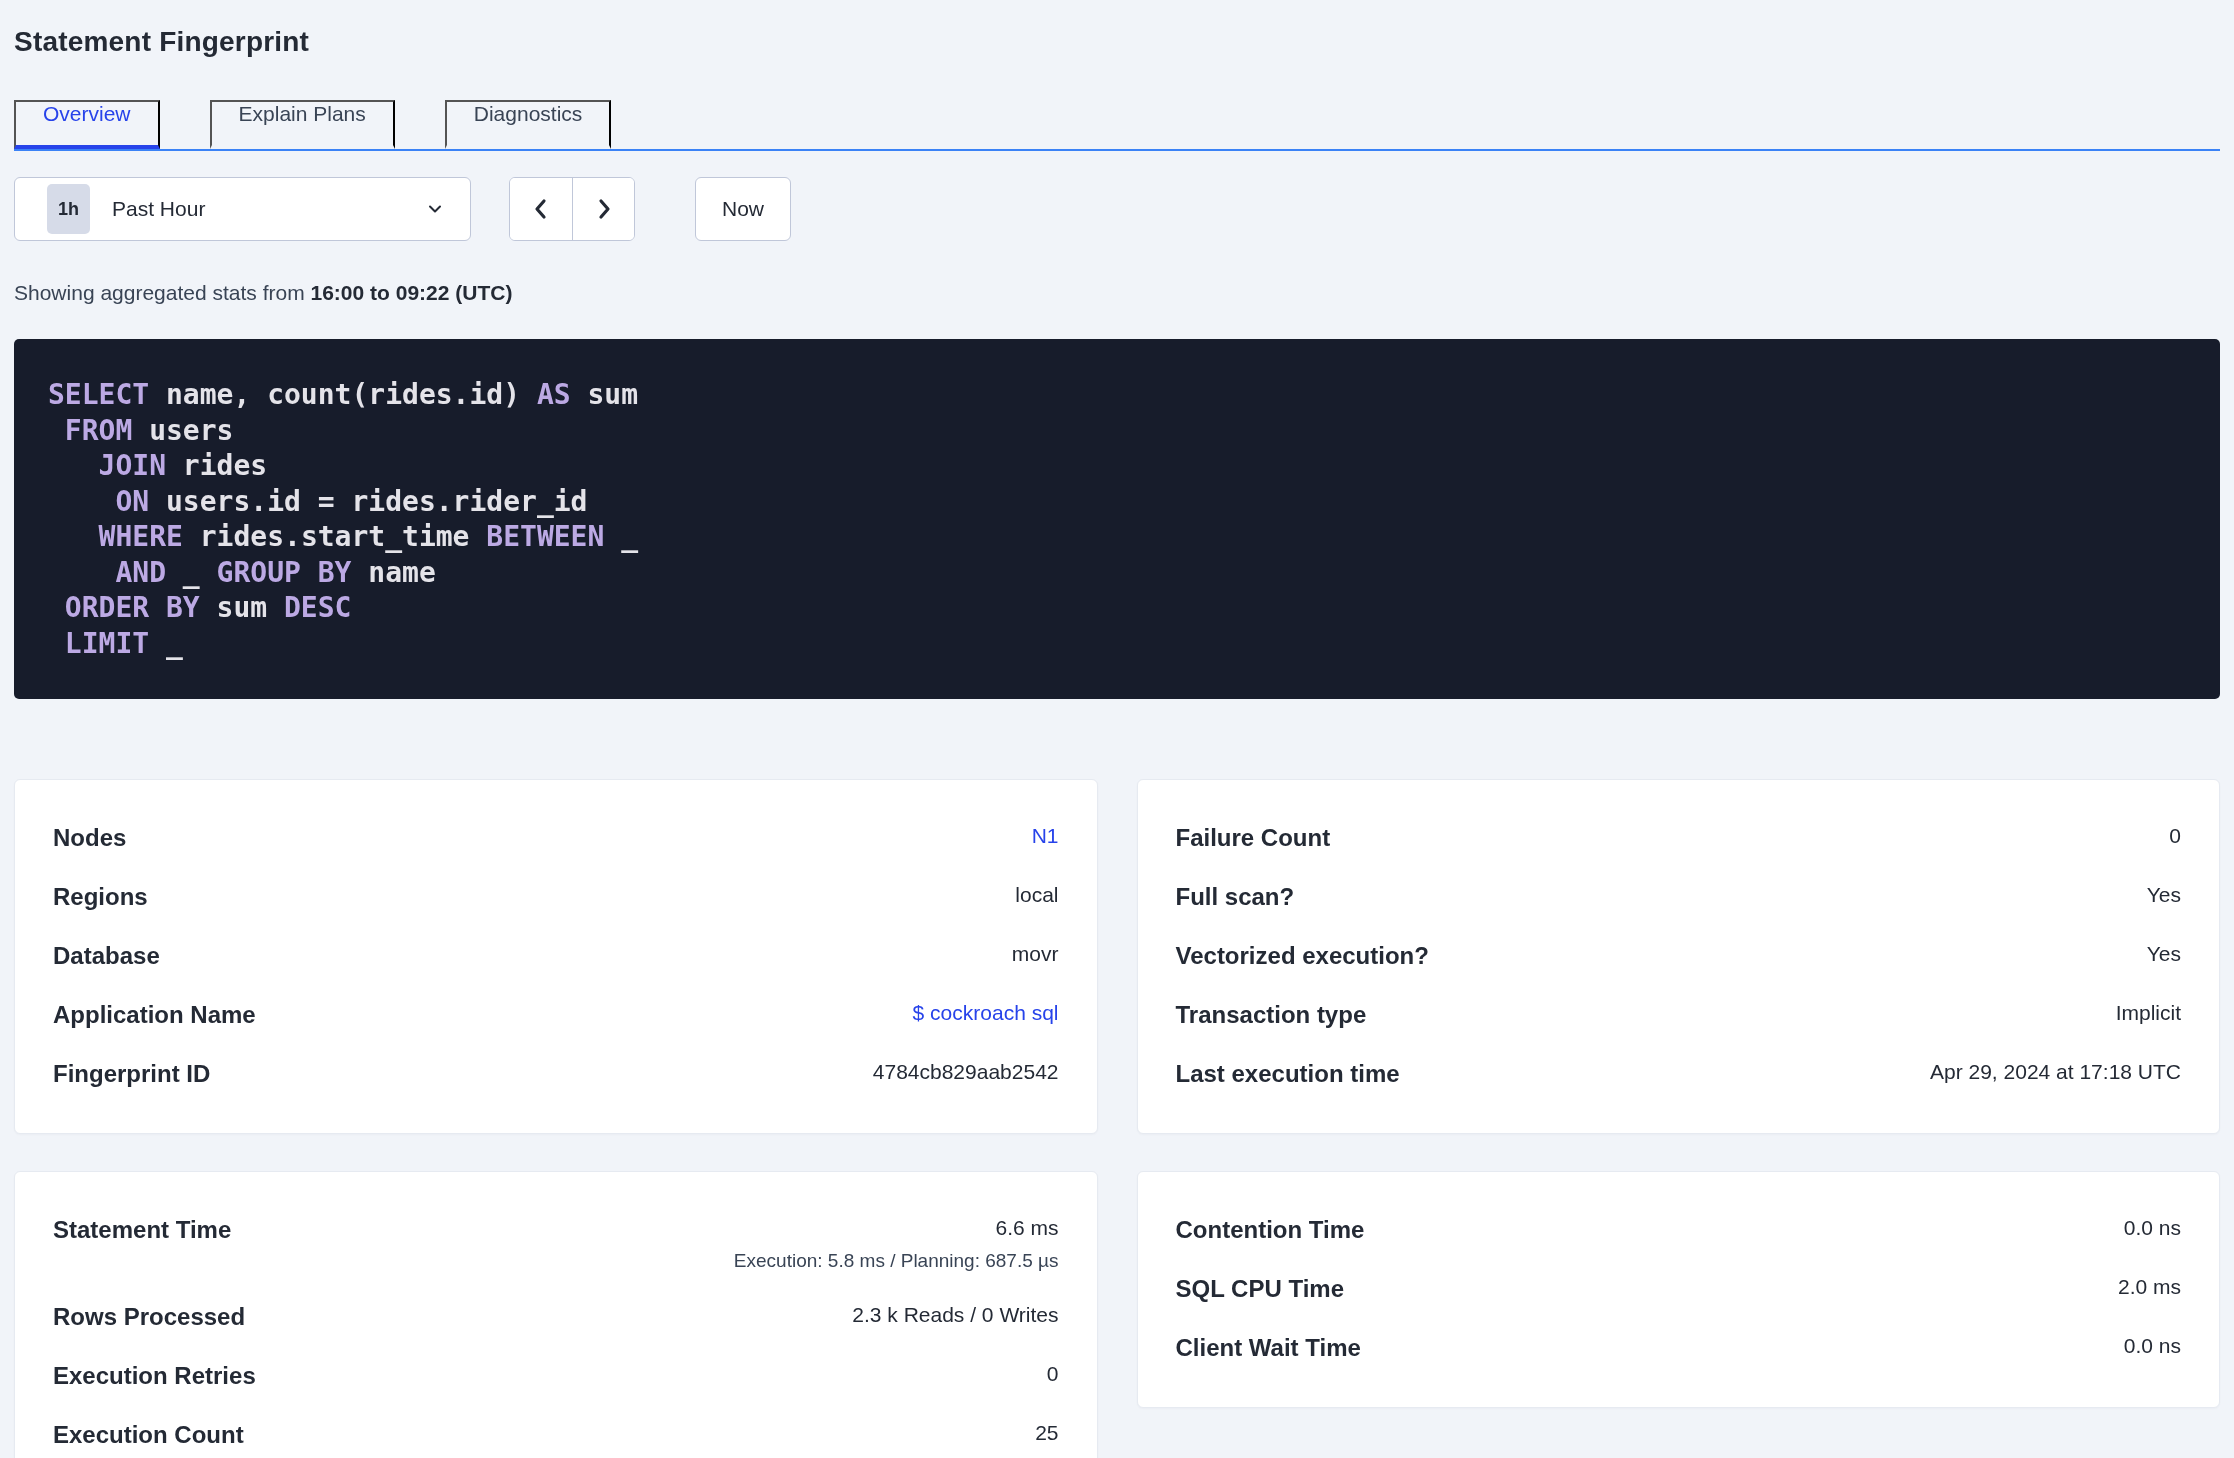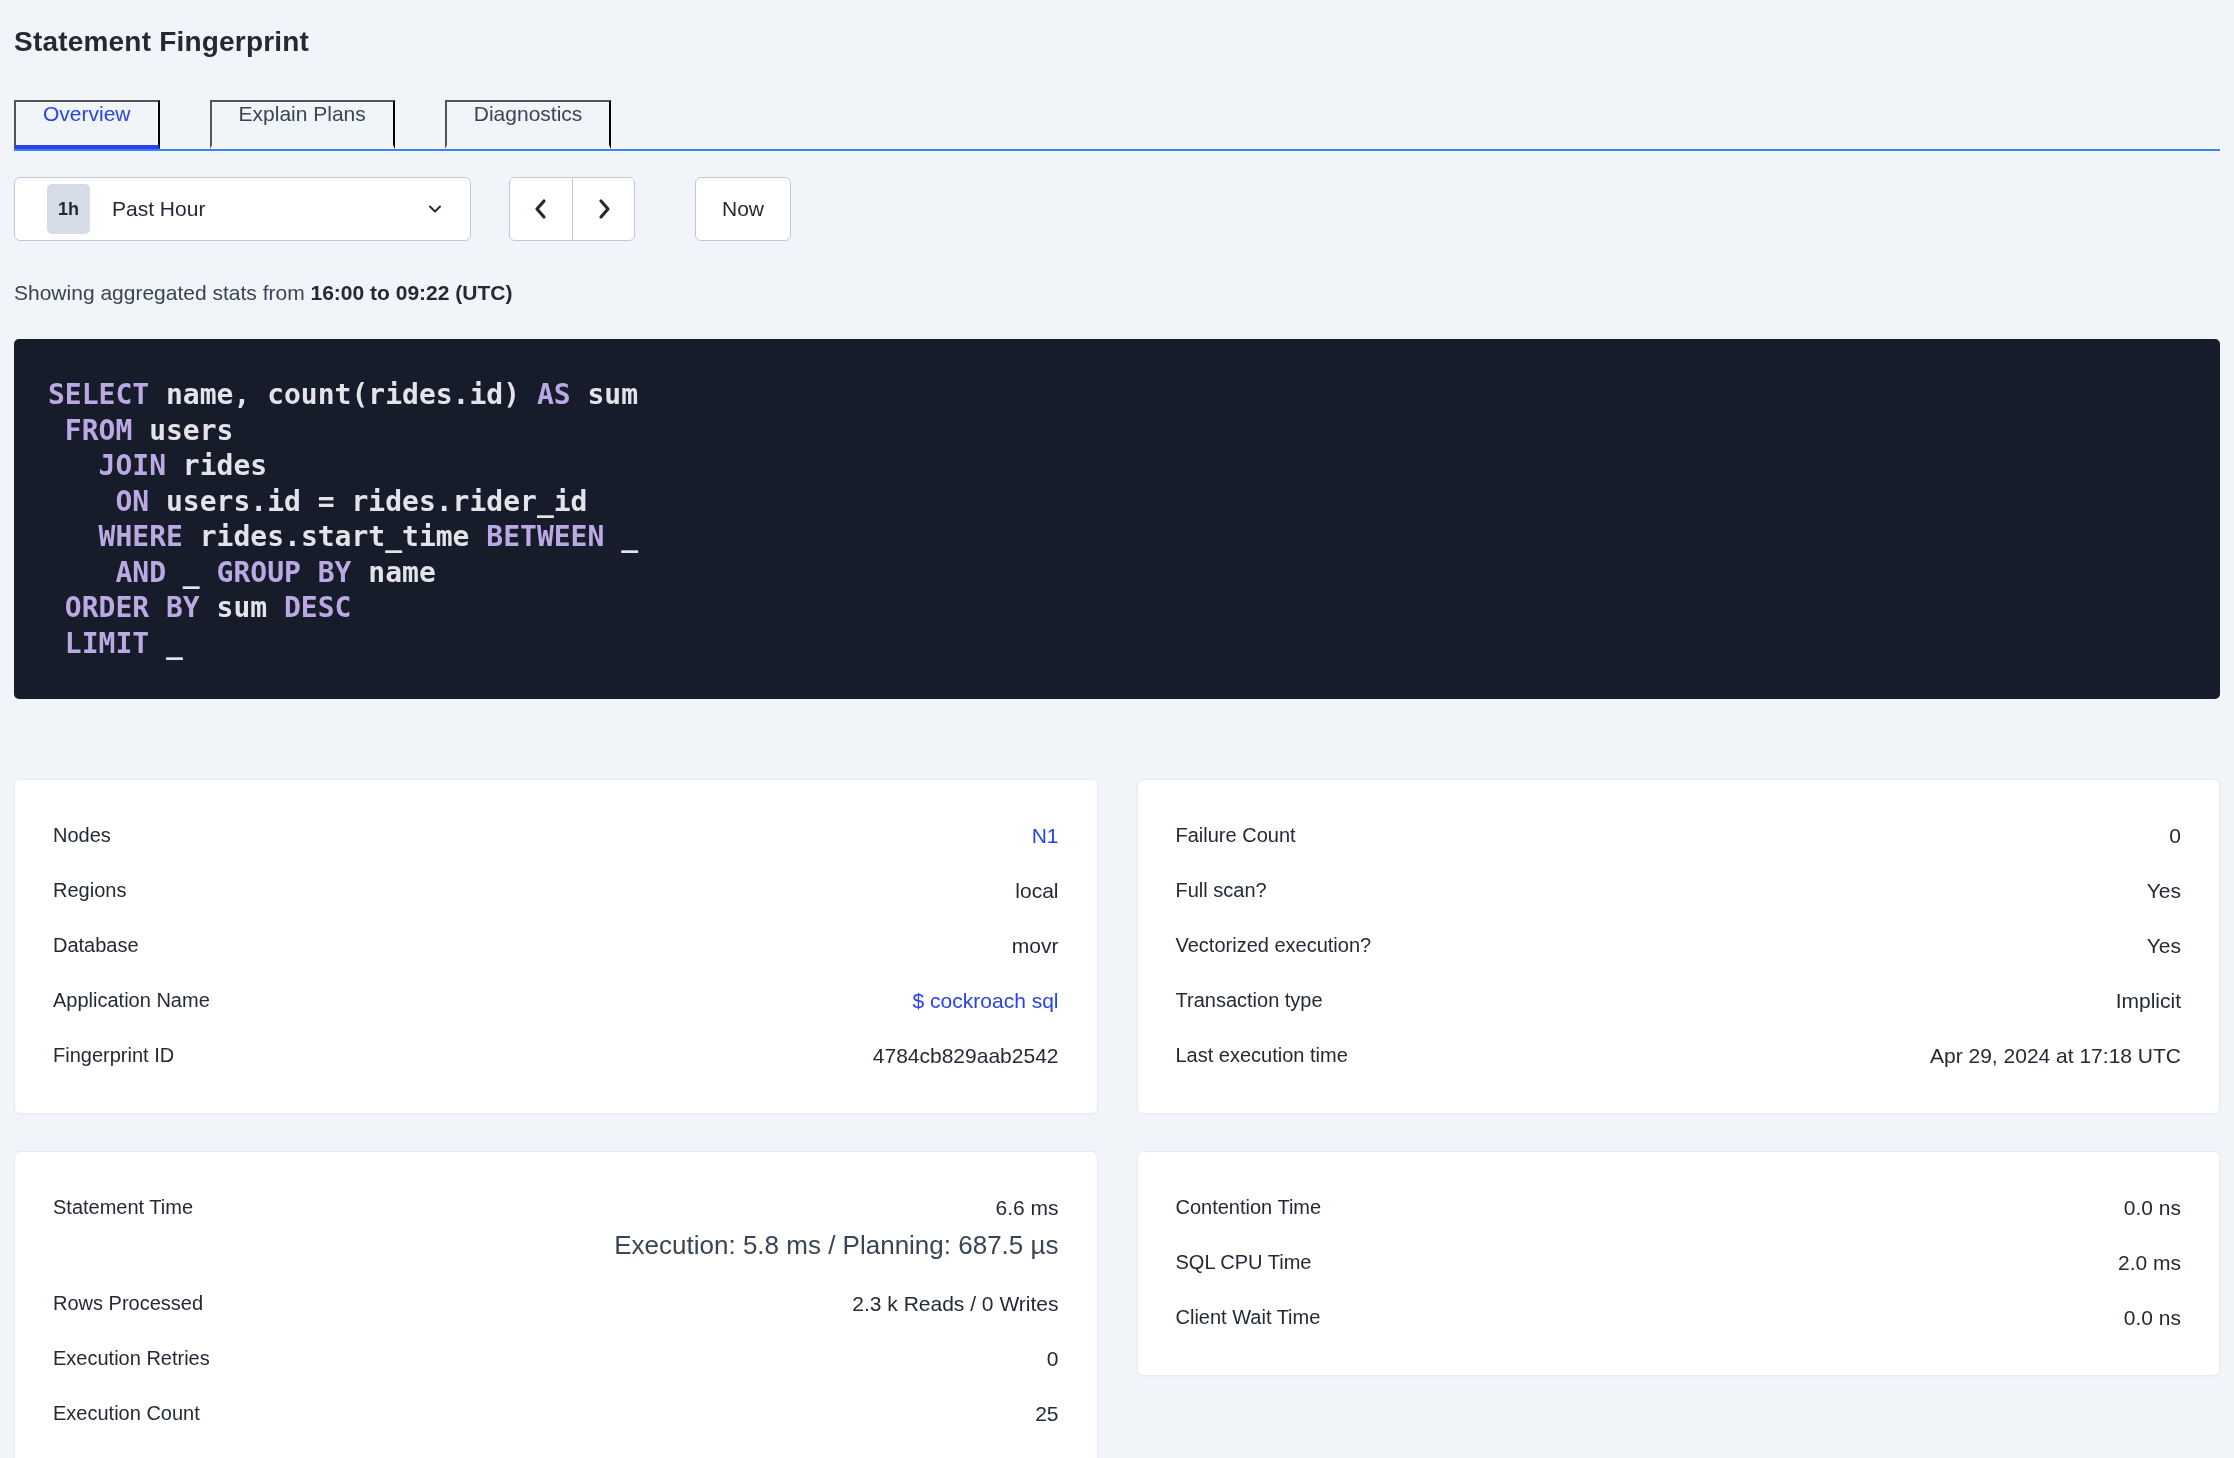--- a/index.html
+++ b/index.html
@@ -143,35 +143,35 @@
     padding: 44px 38px 14px 38px;
     box-shadow: 0 1px 2px rgba(36,42,53,0.03);
   }
   .summary-row {
     display: flex;
     justify-content: space-between;
     align-items: flex-start;
     margin-bottom: 31px;
   }
   .row-label {
-    font-size: 20px;
-    font-weight: 400;
+    font-size: 24px;
+    font-weight: 700;
     color: #242A35;
     white-space: nowrap;
   }
   .row-value-wrap { text-align: right; }
   .row-value {
     font-size: 21px;
     font-weight: 400;
     color: #242A35;
     white-space: nowrap;
   }
   .row-value.link { color: #2743EA; cursor: pointer; }
   .row-sub {
-    font-size: 26px;
+    font-size: 19px;
     color: #394455;
     margin-top: 10px;
     white-space: nowrap;
   }
 
   svg { display: block; }
 </style>
 </head>
 <body>
 

